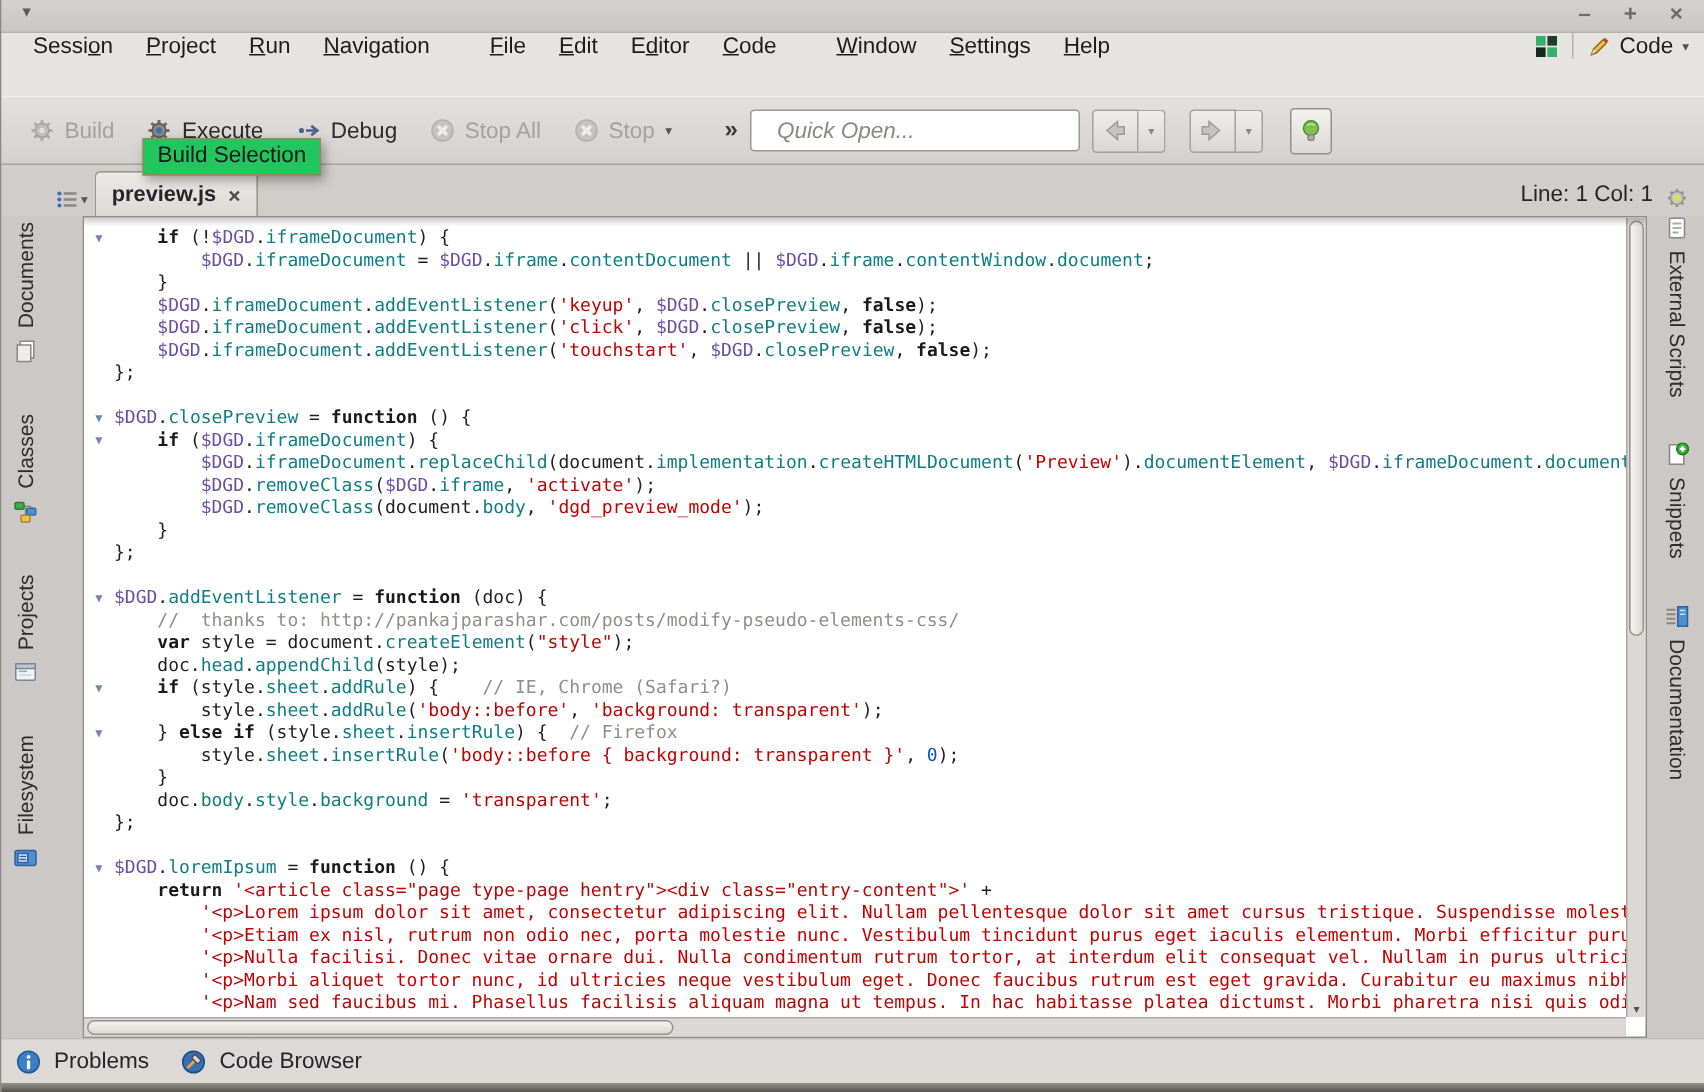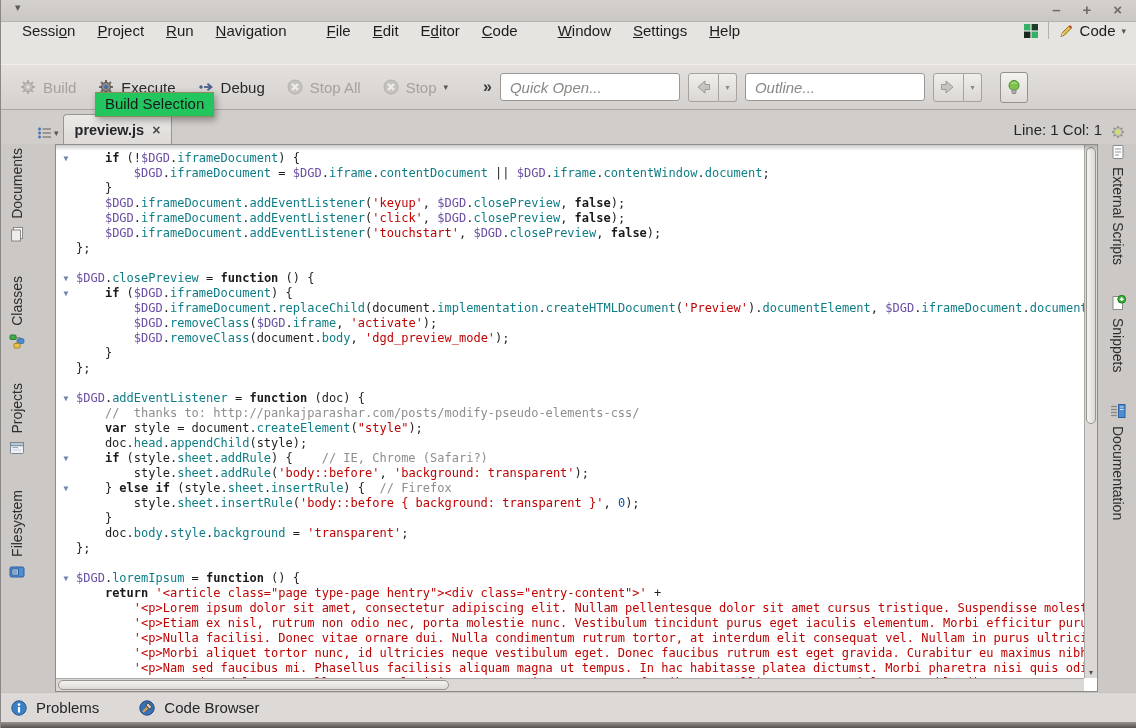--- a/index.html
+++ b/index.html
@@ -20,21 +20,21 @@
   #menu-right{margin-left:auto;display:flex;align-items:center;}
   #code-area-btn{display:flex;align-items:center;gap:6px;background:none;border:none;font-size:15px;color:#1c1c1c;font-family:inherit}
   .dd{font-size:9px;color:#55524f}
 
   
   #toolbar{height:46px;display:flex;align-items:center;background:linear-gradient(#e3e0dd,#d3d0cd);border-top:1px solid #f0eeeb;border-bottom:1px solid #a8a5a2;padding:0 8px}
   .tbtn{display:flex;align-items:center;gap:7px;font-size:15px;padding:5px 11px;background:transparent;border:none;color:#2a2a2a;font-family:inherit;white-space:nowrap}
   .tbtn.disabled{color:#a5a19e}
   .tbtn.disabled svg{opacity:.55}
   #tb-overflow{color:#3a3a3a;font-size:16px;margin:0 8px 0 24px;font-weight:bold}
-  .tb-input{width:180px;height:28px;border:1px solid #9a9794;border-radius:3px;background:#fff;font-size:15px;padding:0 9px;font-family:inherit;color:#333}
+  .tb-input{width:220px;height:28px;border:1px solid #9a9794;border-radius:3px;background:#fff;font-size:15px;padding:0 17px;font-family:inherit;color:#333}
   .tb-input::placeholder{font-style:italic;color:#8a8784}
   .nav-btn{width:31px;height:29px;border:1px solid #a5a29f;border-radius:3px 0 0 3px;background:linear-gradient(#f0eeeb,#d9d6d3);margin-left:8px;display:flex;align-items:center;justify-content:center}
   .dd-btn{width:18px;height:29px;border:1px solid #a5a29f;border-left:none;border-radius:0 3px 3px 0;background:linear-gradient(#f0eeeb,#d9d6d3);font-size:8px;color:#8a8784;margin-right:8px}
   #bulb-btn{width:28px;height:31px;margin-left:10px;border:1px solid #94918e;border-radius:3px;background:linear-gradient(#f4f2ef,#dcd9d6);display:flex;align-items:center;justify-content:center}
 
   
   #tabrow{height:34px;background:#d0cdca;display:flex;align-items:flex-end;position:relative}
   #doclist-btn{display:flex;align-items:center;margin:0 4px 3px 36px;background:none;border:none;gap:1px}
   #tab{height:30px;display:flex;align-items:center;gap:8px;padding:0 11px;background:linear-gradient(#eceae7,#dcd9d6);border:1px solid #98958f;border-bottom:none;border-radius:4px 4px 0 0;font-size:14.5px;color:#26262a;font-weight:bold}
   #tab-close{color:#4a4a4a;font-size:14px;font-weight:bold;line-height:12px}
@@ -64,21 +64,21 @@
   .n{color:#0057ae}
   .p{color:#1f1f1f}
 
   #vscroll{position:absolute;top:0;right:0;bottom:13px;width:13px;background:#dbd8d5;border-left:1px solid #aaa7a4}
   #vthumb{position:absolute;left:1px;right:1px;top:2px;height:52%;background:linear-gradient(90deg,#f5f3f0,#dcd9d6);border:1px solid #98958f;border-radius:5px}
   #varrow{position:absolute;bottom:1px;left:0;right:0;text-align:center;font-size:8px;color:#55524f}
   #hscroll{position:absolute;left:0;right:13px;bottom:0;height:13px;background:#dbd8d5;border-top:1px solid #aaa7a4}
   #hthumb{position:absolute;top:1px;bottom:1px;left:2px;width:38%;background:linear-gradient(#f5f3f0,#dcd9d6);border:1px solid #98958f;border-radius:5px}
 
   
-  #statusbar{height:30px;background:#dcd9d6;border-top:1px solid #c4c1be;display:flex;align-items:center;padding:0 10px;gap:40px}
+  #statusbar{height:30px;background:#dcd9d6;border-top:1px solid #c4c1be;display:flex;align-items:center;padding:0 10px;gap:22px}
   .status-item{display:flex;align-items:center;gap:9px;font-size:15px;color:#26262a}
   #bottomstrip{height:6px;background:linear-gradient(#96938f,#55524f)}
 
   
   #tooltip{position:absolute;left:94px;top:92px;z-index:20;background:#22c55e;border:1px solid #8f8c5a;padding:2px 9px 4px;font-size:15px;color:#1a1a1a;box-shadow:2px 3px 7px rgba(0,0,0,.35);white-space:nowrap}
 </style>
 </head>
 <body>
 
 <div id="app">
@@ -183,21 +183,20 @@
     <span id="tb-overflow">»</span>
     <input class="tb-input" placeholder="Quick Open..." style="">
     <button class="nav-btn">
         <span class="ic">
           <svg viewBox="0 0 16 16" width="16" height="16">
             <path d="M10 2 L3 8 L10 14 L10 10.5 L14.5 10.5 L14.5 5.5 L10 5.5 Z" fill="#c6c3c0" stroke="#9d9a97"></path>
           </svg>
         </span>
       </button>
     <button class="dd-btn">▾</button>
-    <input class="tb-input" placeholder="Outline..." style="">
     <button class="nav-btn">
         <span class="ic">
           <svg viewBox="0 0 16 16" width="16" height="16">
             <path d="M6 2 L13 8 L6 14 L6 10.5 L1.5 10.5 L1.5 5.5 L6 5.5 Z" fill="#c6c3c0" stroke="#9d9a97"></path>
           </svg>
         </span>
       </button>
     <button class="dd-btn">▾</button>
     <button id="bulb-btn">
         <span class="ic">

